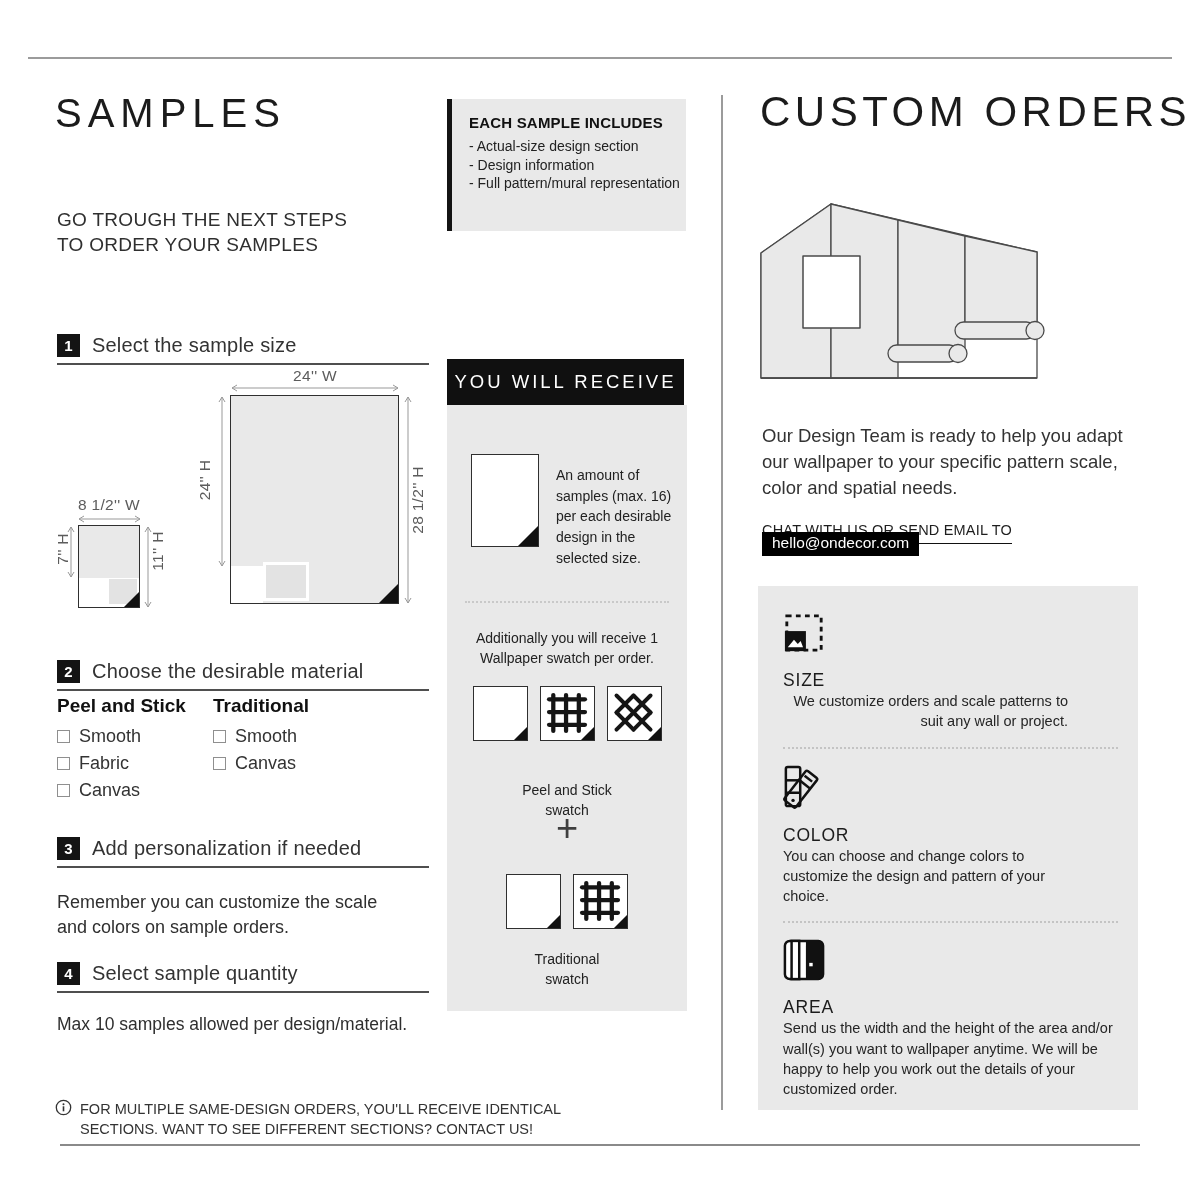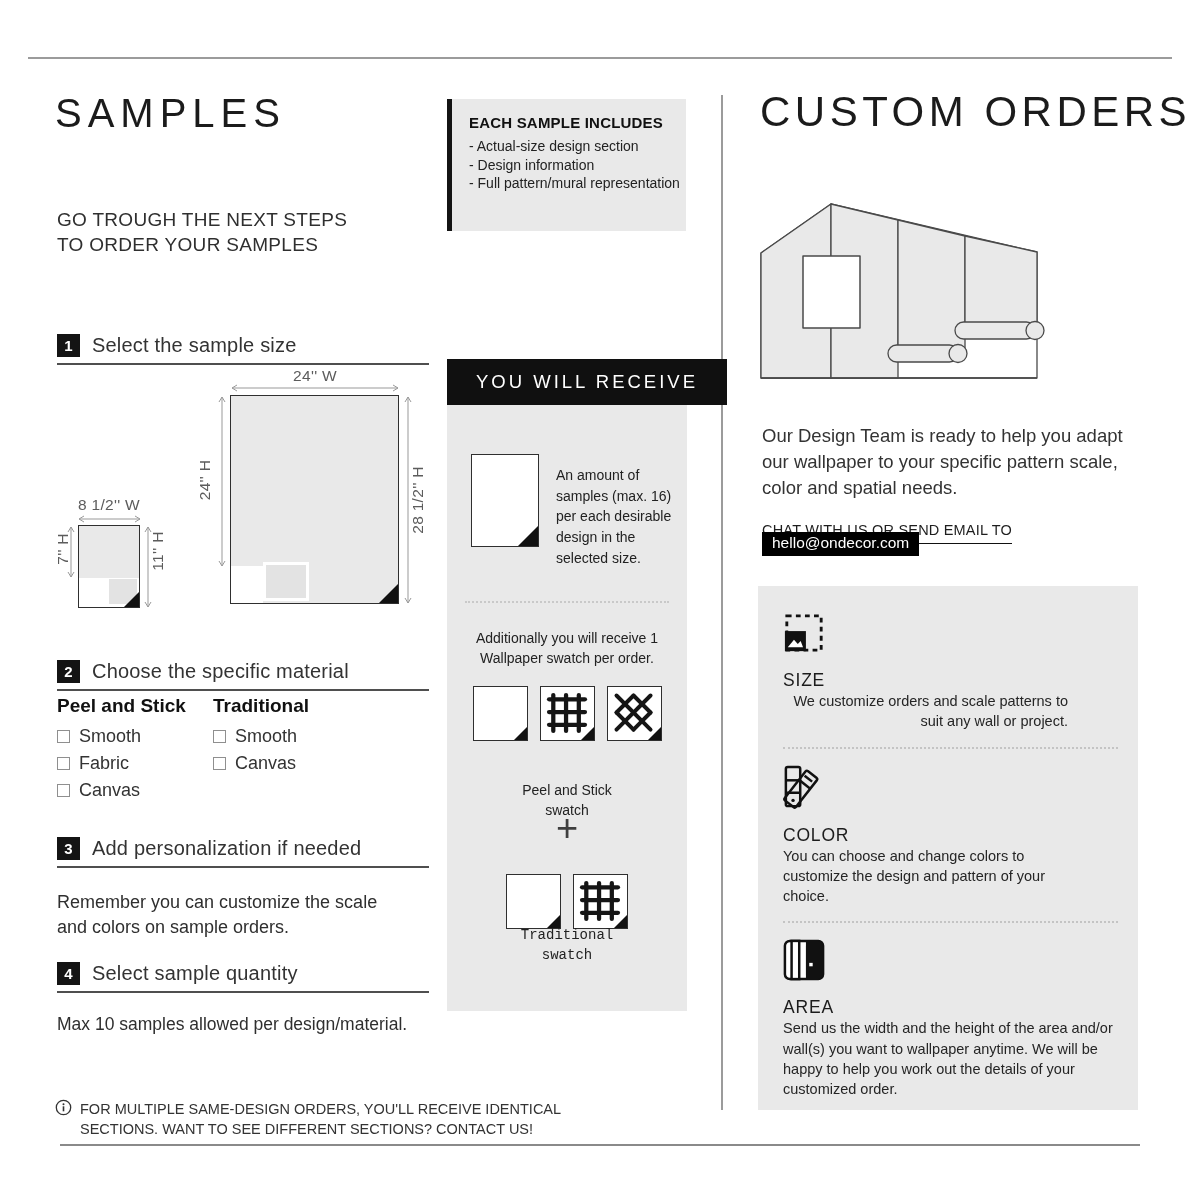--- a/index.html
+++ b/index.html
@@ -64,36 +64,36 @@
   .cb{width:13px;height:13px;border:1.5px solid #8f8f8f;box-sizing:border-box;flex:0 0 auto;}
 
   .step3-text{position:absolute;left:57px;top:872px;width:350px;font-size:18px;line-height:1.38;color:#2f2f2f;}
   .step4-text{position:absolute;left:57px;top:996px;font-size:17.5px;color:#2f2f2f;white-space:nowrap;}
 
   
   .footer-note{position:absolute;left:55px;top:1079px;display:flex;gap:8px;align-items:flex-start;margin-top:20px;}
   .footer-note p{margin:0;width:495px;font-size:14.5px;line-height:1.38;color:#333;}
 
   
-  .receive-header{position:absolute;left:447px;top:359px;width:280px;height:46px;background:#101010;color:#fff;
+  .receive-header{position:absolute;left:447px;top:359px;width:237px;height:46px;background:#101010;color:#fff;
     display:flex;align-items:center;justify-content:center;font-size:18.5px;letter-spacing:3px;}
   .receive-body{position:absolute;left:447px;top:405px;width:240px;height:606px;background:#e9e9e9;}
   .paper{position:absolute;left:24px;top:49px;width:66px;height:91px;background:#fff;border:1.5px solid #2f2f2f;}
   .amount{position:absolute;left:109px;top:60px;width:128px;font-size:14px;line-height:1.48;color:#222;}
   .dotdiv{border-top:2px dotted #c9c9c9;height:0;}
   .receive-body .dotdiv{position:absolute;left:18px;top:196px;width:204px;}
   .additionally{position:absolute;left:12px;top:224px;width:216px;text-align:center;font-size:14px;line-height:1.42;color:#222;}
   .swatch-row{position:absolute;left:0;width:100%;display:flex;justify-content:center;gap:12px;}
   .row1{top:281px;} .row2{top:469px;}
   .swatch{position:relative;width:55px;height:55px;background:#fff;border:1.5px solid #2f2f2f;box-sizing:border-box;}
   .swatch svg{display:block;}
   .swatch-label{position:absolute;left:0;right:0;text-align:center;font-size:14px;line-height:1.45;color:#222;}
   .swatch-label span{display:inline-block;}
   #peel-label{top:375px;} #peel-label span{max-width:120px;}
-  #trad-label{top:520px;font-family:Liberation Mono, monospace;} #trad-label span{max-width:110px;}
+  #trad-label{top:544px;} #trad-label span{max-width:110px;}
   .plus{position:absolute;left:0;right:0;top:404px;text-align:center;font-size:38px;font-weight:400;color:#3f3f3f;line-height:1;}
 
   
   .house{position:absolute;left:755px;top:195px;}
   .intro{position:absolute;left:762px;top:404px;width:370px;font-size:18.5px;line-height:1.42;color:#333;}
   .chat-label{position:absolute;left:762px;top:522px;font-size:14.5px;letter-spacing:.2px;color:#1e1e1e;
     padding-bottom:5px;border-bottom:1.5px solid #111;display:inline-block;}
   .email-badge{position:absolute;left:762px;top:532px;background:#000;color:#fff;font-size:15.5px;
     padding:2px 10px 4px 10px;display:inline-block;}
   .custom-panel{position:absolute;left:758px;top:586px;width:380px;height:524px;background:#e9e9e9;
@@ -121,21 +121,21 @@
     <div class="inc-item">- Design information</div>
     <div class="inc-item">- Full pattern/mural representation</div>
   </div>
 
   <div class="step-header s1">
     <span class="badge">1</span>
     <span class="step-title">Select the sample size</span>
   </div>
   <div class="step-header s2">
     <span class="badge">2</span>
-    <span class="step-title">Choose the specific material</span>
+    <span class="step-title">Choose the desirable material</span>
   </div>
   <div class="step-header s3">
     <span class="badge">3</span>
     <span class="step-title">Add personalization if needed</span>
   </div>
   <div class="step-header s4">
     <span class="badge">4</span>
     <span class="step-title">Select sample quantity</span>
   </div>
 

